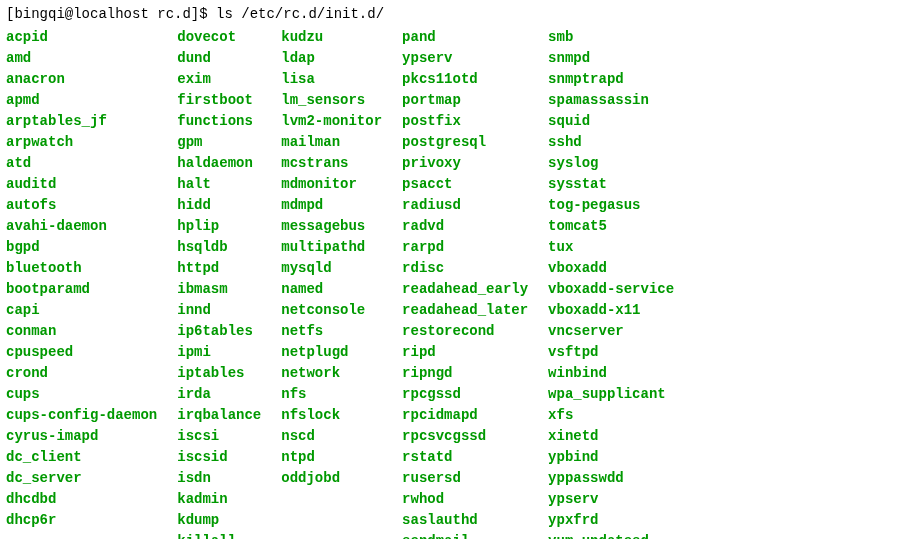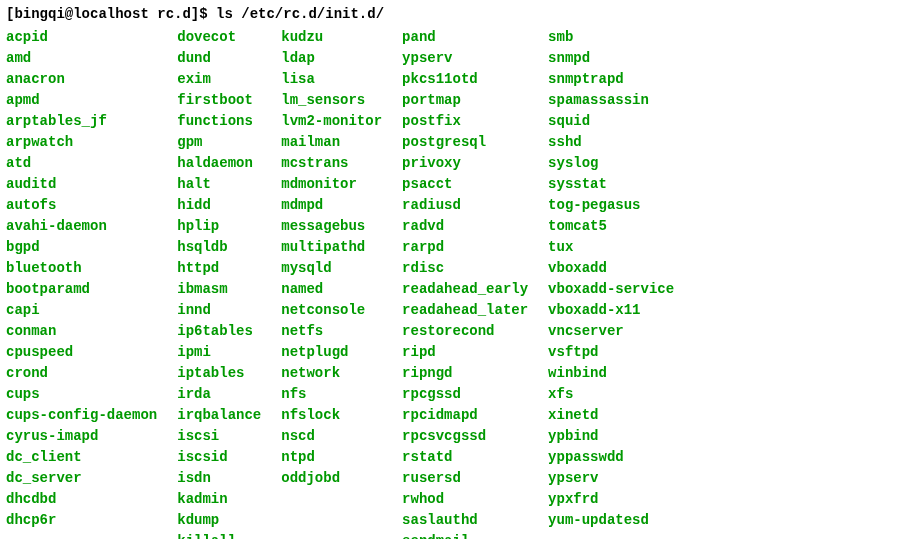--- a/index.html
+++ b/index.html
@@ -6,21 +6,21 @@
       margin: 0;
       padding: 4px 6px;
       background: #ffffff;
       font-family: "Courier New", monospace;
       font-size: 14px;
       line-height: 1.5;
       white-space: nowrap;
     }
     .prompt-line {
       color: #000000;
-      font-weight: bold;
+      font-weight: normal;
       margin-bottom: 2px;
     }
     .cols {
       display: flex;
       align-items: flex-start;
     }
     .col {
       display: flex;
       flex-direction: column;
       align-items: flex-start;
@@ -155,20 +155,21 @@
       <span class="entry">sysstat</span>
       <span class="entry">tog-pegasus</span>
       <span class="entry">tomcat5</span>
       <span class="entry">tux</span>
       <span class="entry">vboxadd</span>
       <span class="entry">vboxadd-service</span>
       <span class="entry">vboxadd-x11</span>
       <span class="entry">vncserver</span>
       <span class="entry">vsftpd</span>
       <span class="entry">winbind</span>
+      <span class="entry">wpa_supplicant</span>
       <span class="entry">xfs</span>
       <span class="entry">xinetd</span>
       <span class="entry">ypbind</span>
       <span class="entry">yppasswdd</span>
       <span class="entry">ypserv</span>
       <span class="entry">ypxfrd</span>
       <span class="entry">yum-updatesd</span>
     </div>
 </div>
 

